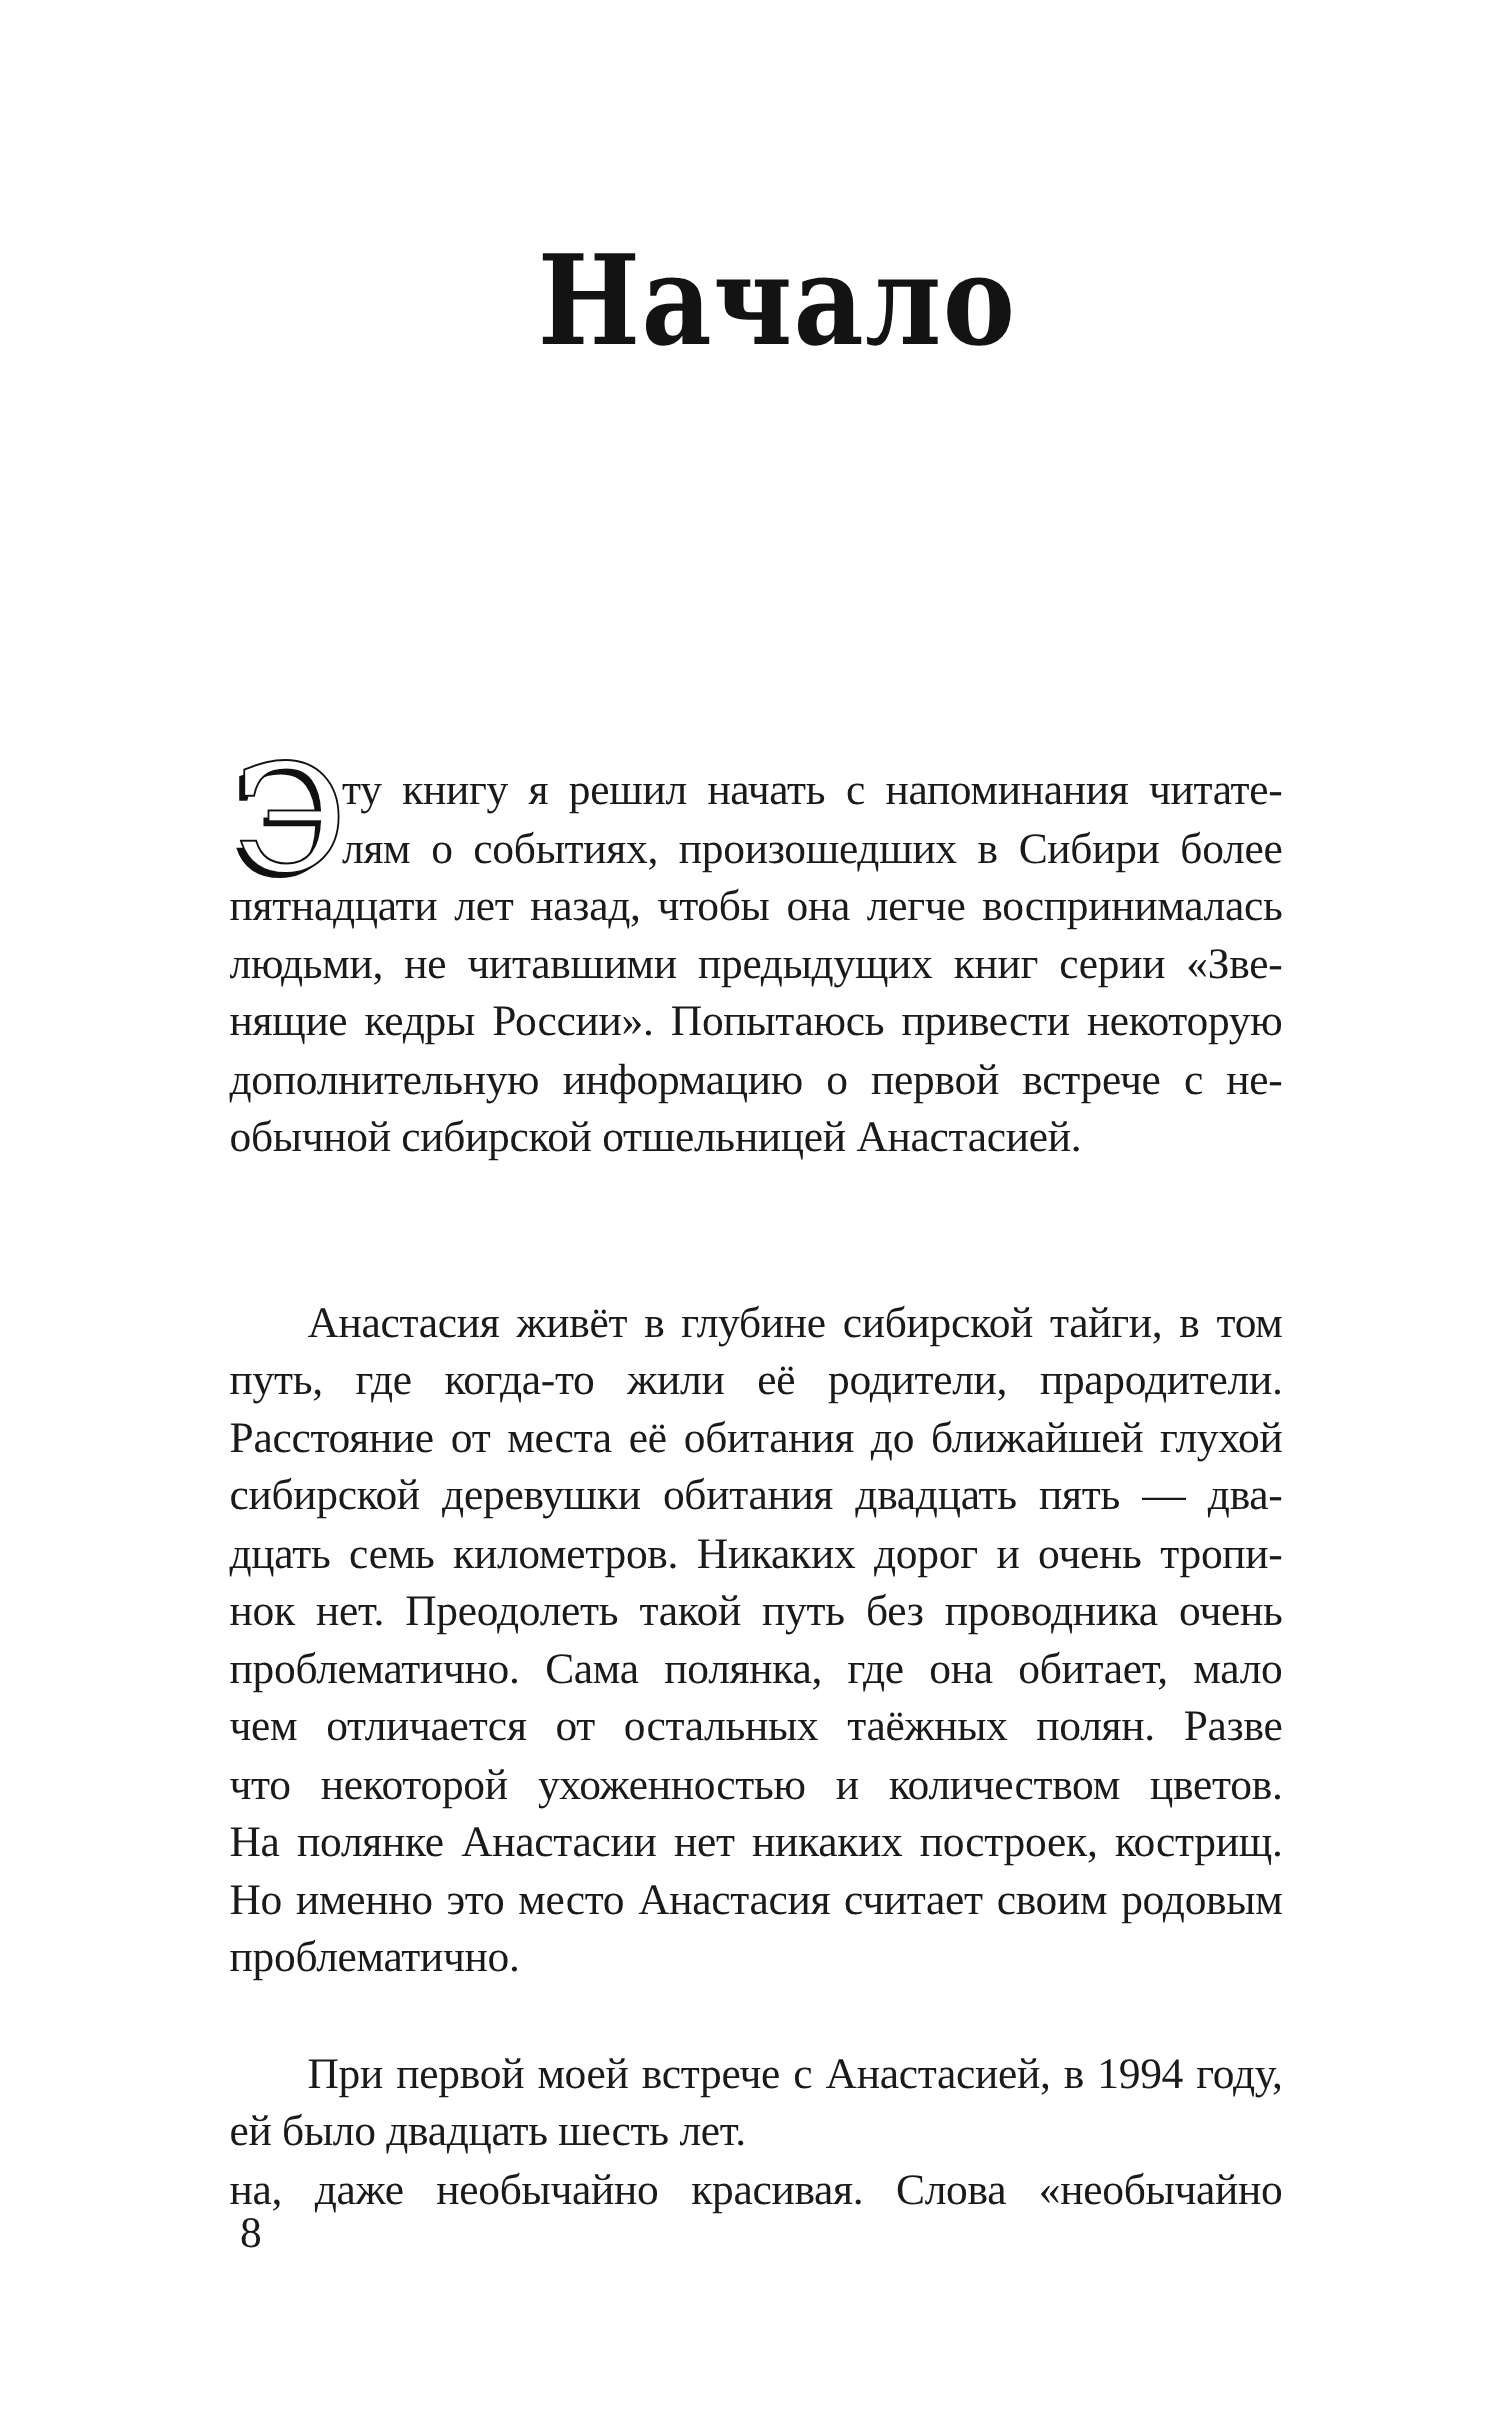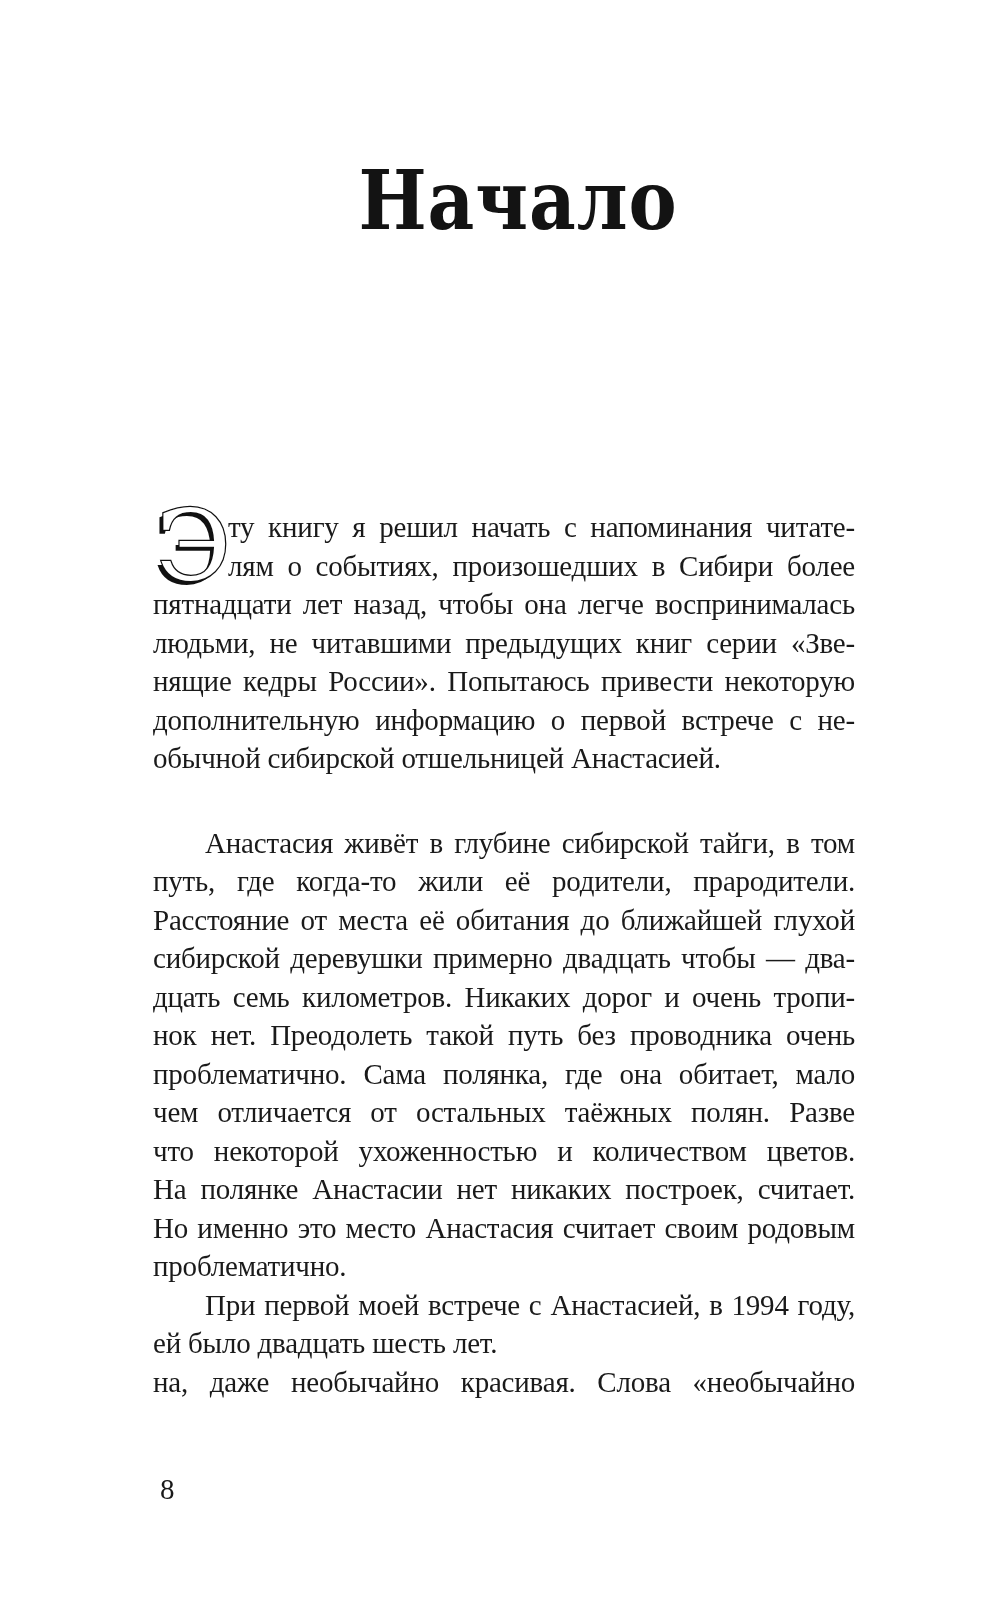--- a/index.html
+++ b/index.html
@@ -50,21 +50,21 @@
   .pgap { height: 46px; }
 
   .ln {
     text-align: justify;
     text-align-last: justify;
   }
   .ln.end {
     text-align: right;
     text-align-last: left;
   }
-  .ln.indent { padding-left: 52px; }
+  .ln.indent { padding-left: 52px; margin-top: 39px; }
 
   
   .dropcap {
     float: left;
     width: 75px;
     height: 77px;
   }
   .dropcap svg { overflow: visible; display: block; }
   .dc-text {
     font-family: "DejaVu Serif", serif;
@@ -108,27 +108,27 @@
       <div class="ln">дополнительную информацию о первой встрече с не-</div>
       <div class="ln end">обычной сибирской отшельницей Анастасией.</div>
     </div>
 
     <div class="pgap"></div>
 
     <div class="para">
       <div class="ln indent">Анастасия живёт в глубине сибирской тайги, в том</div>
       <div class="ln">путь, где когда-то жили её родители, прародители.</div>
       <div class="ln">Расстояние от места её обитания до ближайшей глухой</div>
-      <div class="ln">сибирской деревушки примерно двадцать чтобы — два-</div>
+      <div class="ln">сибирской деревушки обитания двадцать пять — два-</div>
       <div class="ln">дцать семь километров. Никаких дорог и очень тропи-</div>
       <div class="ln">нок нет. Преодолеть такой путь без проводника очень</div>
       <div class="ln">проблематично. Сама полянка, где она обитает, мало</div>
       <div class="ln">чем отличается от остальных таёжных полян. Разве</div>
       <div class="ln">что некоторой ухоженностью и количеством цветов.</div>
-      <div class="ln">На полянке Анастасии нет никаких построек, считает.</div>
+      <div class="ln">На полянке Анастасии нет никаких построек, кострищ.</div>
       <div class="ln">Но именно это место Анастасия считает своим родовым</div>
       <div class="ln end">проблематично.</div>
     </div>
 
     <div class="para">
       <div class="ln indent">При первой моей встрече с Анастасией, в 1994 году,</div>
       <div class="ln end">ей было двадцать шесть лет.</div>
     </div>
 
     <div class="para">

